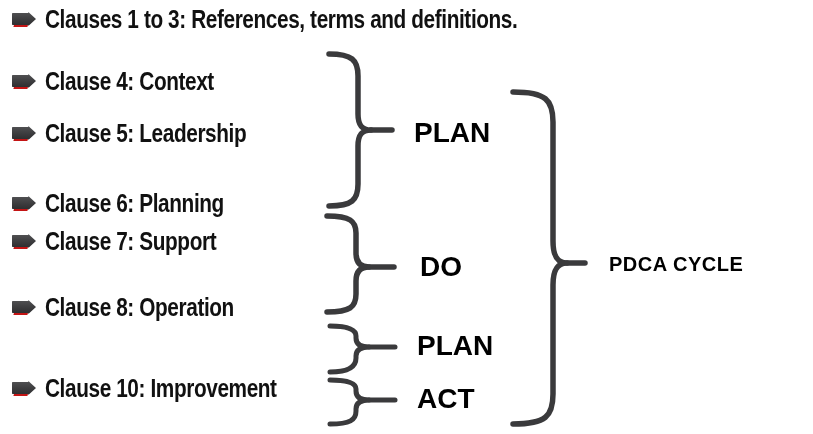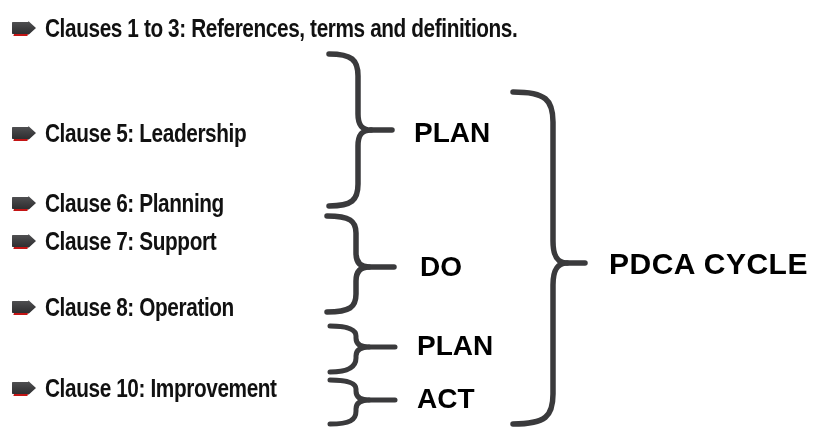--- a/index.html
+++ b/index.html
@@ -68,33 +68,40 @@
   }
   
   .phase-label {
     position: absolute;
     font-weight: bold;
     color: #000000;
     white-space: nowrap;
     line-height: 30px;
   }
   .phase-small { font-size: 28px; }
-  .phase-big   { font-size: 30px; letter-spacing: 0.5px; }
+  .phase-big   { font-size: 20px; letter-spacing: 0.5px; }
 </style>
 </head>
 <body>
 
 <div id="canvas">
 
-  <div class="clause-row" style="top:13px">
+  <div class="clause-row" style="top:4px">
     <span class="bullet">
         <span class="red-edge"></span>
         <span class="arrow-shape"></span>
       </span>
     <span class="clause-text">Clauses 1 to 3: References, terms and definitions.</span>
+  </div>
+  <div class="clause-row" style="top:66px">
+    <span class="bullet">
+        <span class="red-edge"></span>
+        <span class="arrow-shape"></span>
+      </span>
+    <span class="clause-text">Clause 4: Context</span>
   </div>
   <div class="clause-row" style="top:118px">
     <span class="bullet">
         <span class="red-edge"></span>
         <span class="arrow-shape"></span>
       </span>
     <span class="clause-text">Clause 5: Leadership</span>
   </div>
   <div class="clause-row" style="top:188px">
     <span class="bullet">

